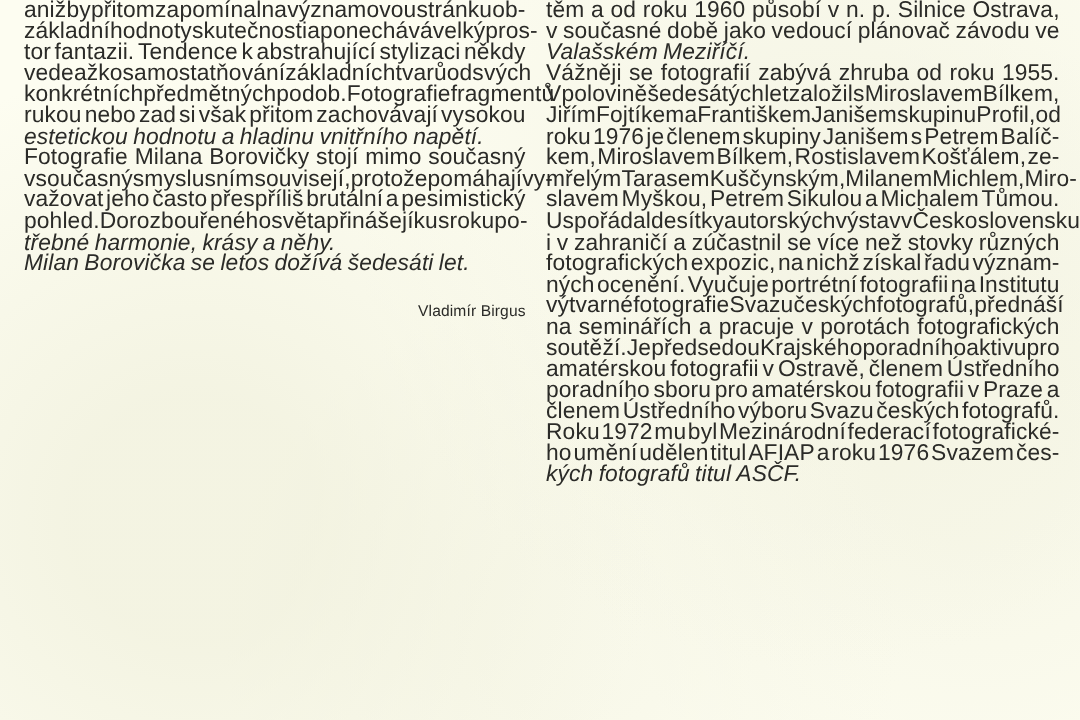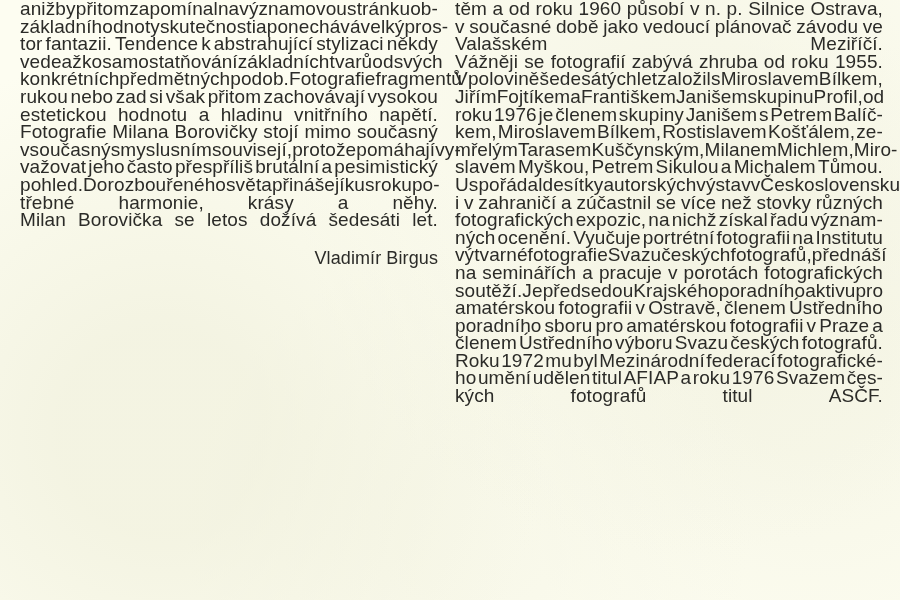--- a/index.html
+++ b/index.html
@@ -50,35 +50,36 @@
     letter-spacing: .1px;
     white-space: pre;
     overflow: visible;
   }
   
   .line.just {
     justify-content: space-between;
   }
   
   .line.flush {
-    justify-content: space-between;
+    justify-content: flex-start;
+    font-style: italic;
   }
   .line.right {
     justify-content: flex-end;
   }
   .line .w {
     display: inline-block;
   }
   .line.flush .w + .w,
   .line.right  .w + .w {
     margin-left: 4.4px;
   }
   .spacer-gap  { height: 21px; }
 
-  .signature .line { font-size: 18px; }
+  .signature .line { font-size: 13px; }
 </style>
 </head>
 <body>
 
 <div class="paper-grain"></div>
 
 <div class="page">
 
   <div class="column column-left">
     <div>

